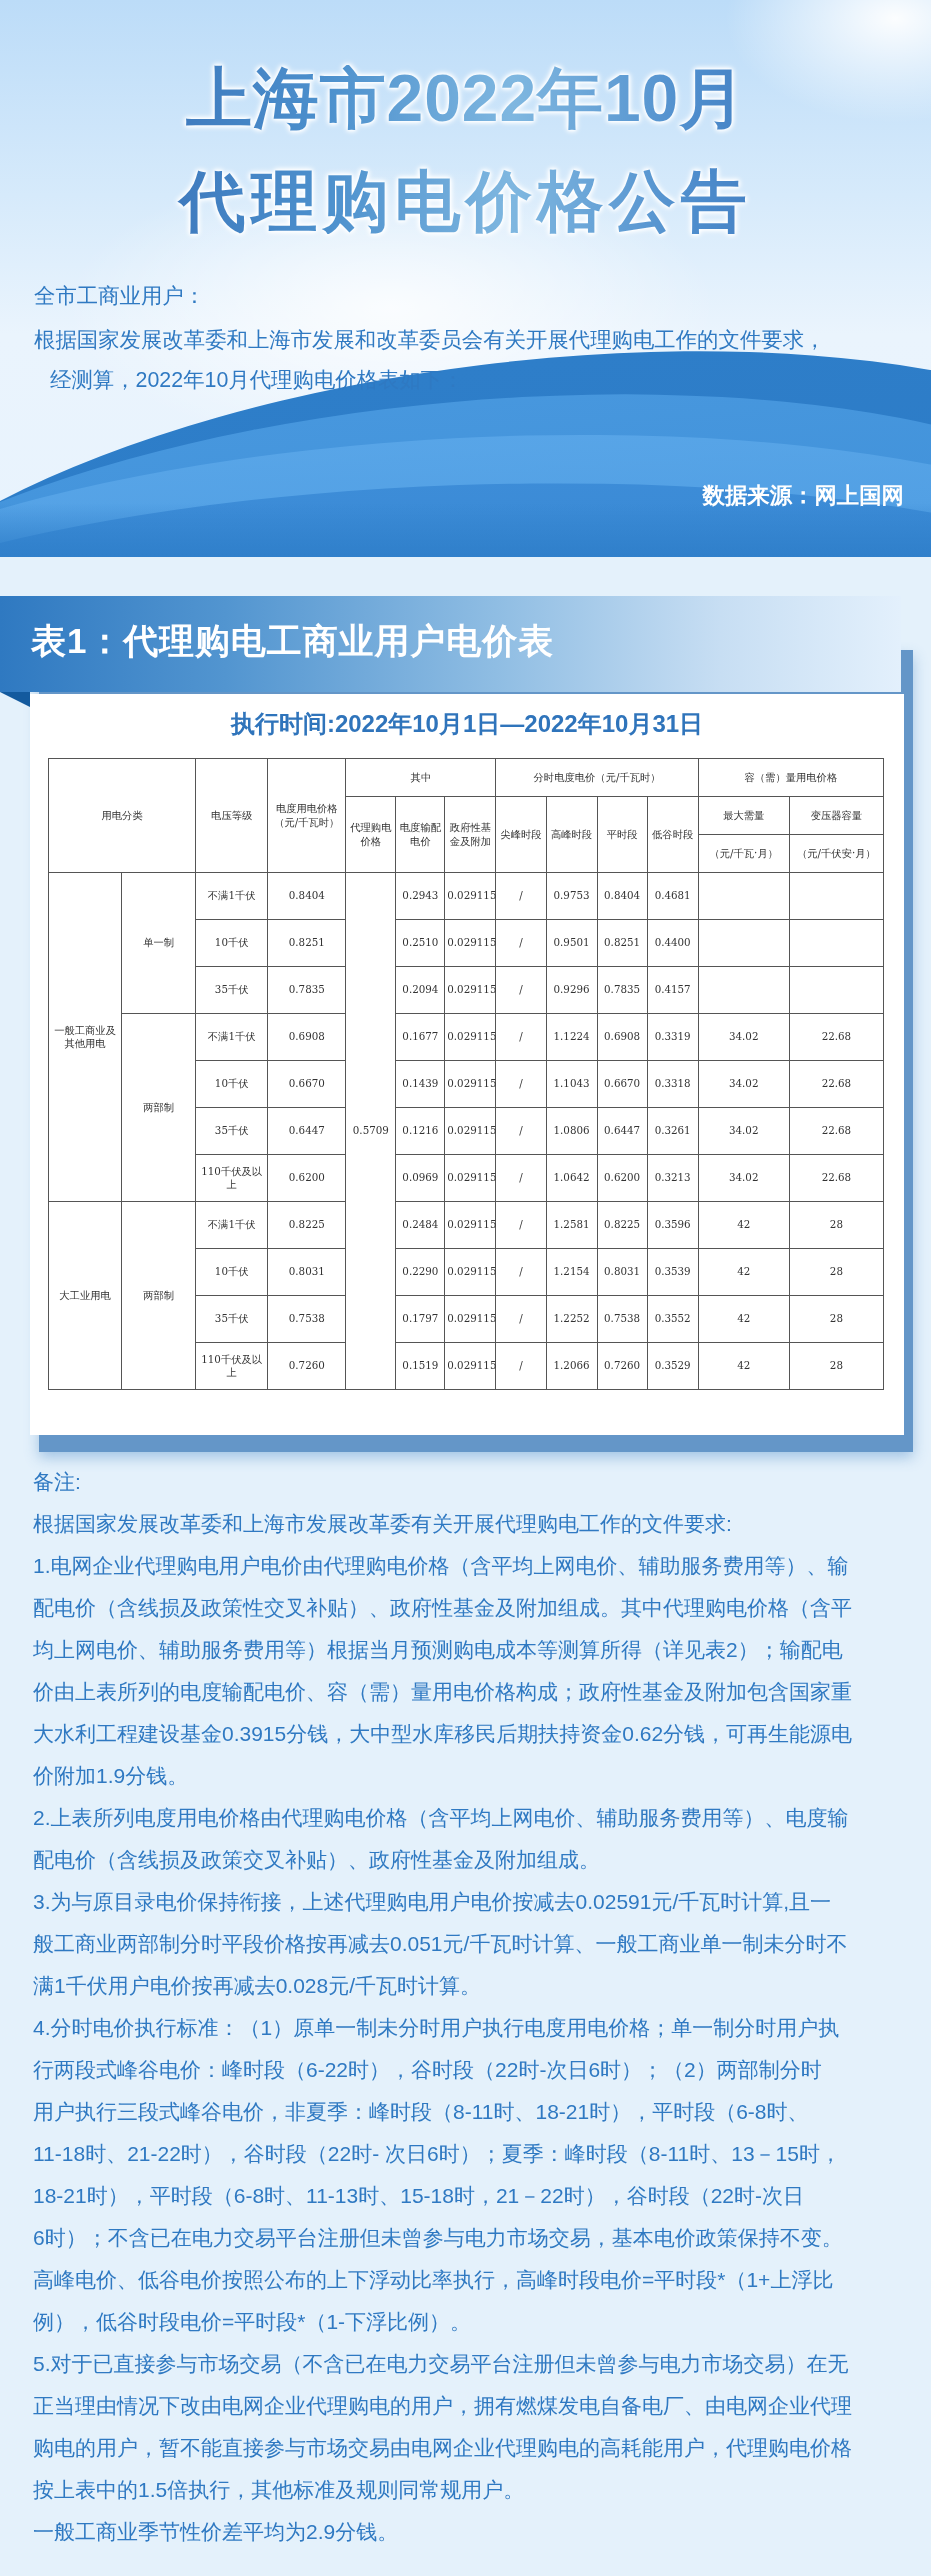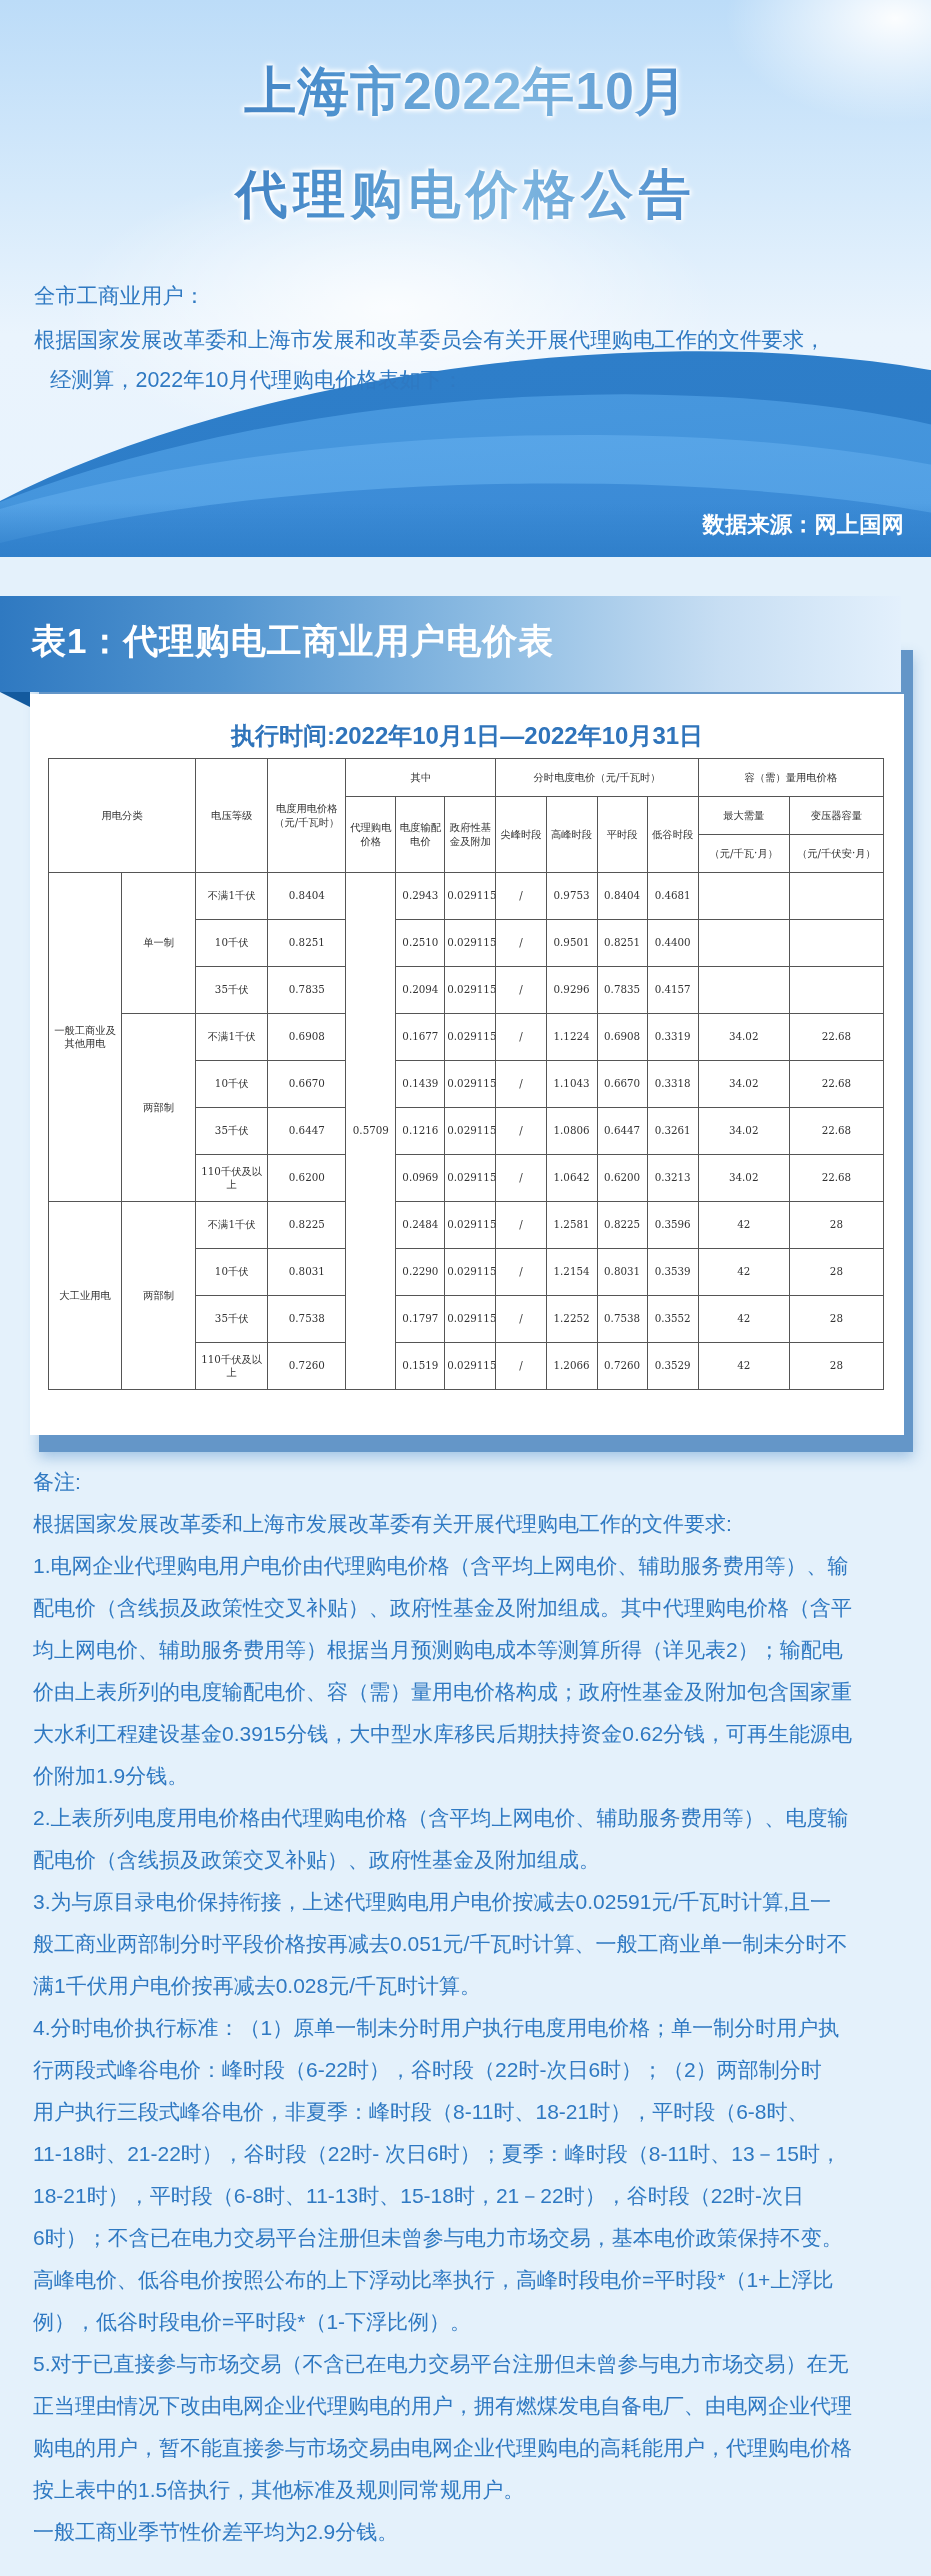--- a/index.html
+++ b/index.html
@@ -24,35 +24,35 @@
     position: absolute; left: -56px; width: 1118px; border-radius: 50%;
   }
   .wave.w1 { top: 363px; height: 522px; background: linear-gradient(180deg,#2e7ec9,#2a78c3); transform: rotate(-7deg); left: -186px; width: 1398px; }
   .wave.w2 { top: 401px; height: 485px; background: linear-gradient(180deg,#4a9ae0,#3588d4); transform: rotate(-5deg); left: -224px; width: 1398px; opacity: .9; }
   .wave.w3 { top: 438px; height: 447px; background: linear-gradient(180deg,#5eaaeb,#3d8ed8); transform: rotate(-3deg); left: -280px; width: 1491px; opacity: .75; }
   .wave.w4 { top: 485px; height: 391px; background: linear-gradient(180deg,#3a8ad6,#2c7bc6); transform: rotate(-2deg); left: -280px; width: 1491px; opacity: .9; }
   .hero-bottom { position:absolute; left:0; right:0; top:503px; height:56px; background: linear-gradient(180deg, rgba(46,124,200,0.0), #2f7fca); }
 
   .hero-title {
     position: absolute; left: 0; width: 932px; text-align: center;
-    font-weight: 700; font-size: 52px; letter-spacing: 0.9px;
+    font-weight: 700; font-size: 66px; letter-spacing: 0.9px;
     color: #3f80c4;
     background: linear-gradient(90deg, #2f62ad 0%, #4c90cd 35%, #7fb7e0 55%, #4d8ccc 75%, #2f62ad 100%);
     -webkit-background-clip: text; background-clip: text; -webkit-text-fill-color: transparent;
     filter: drop-shadow(0 0 0.9px #fff) drop-shadow(0 0 1.9px #fff) drop-shadow(0 0 2.8px #fff);
     line-height: 1;
   }
   .hero-title.l1 { top: 65px; }
   .hero-title.l2 { top: 168px; letter-spacing: 5.6px; }
 
   .intro { position: absolute; left: 34px; font-size: 21.4px; color: #2f79c2; line-height: 1; }
   .intro.p1 { top: 286px; }
   .intro.p2 { top: 330px; }
   .intro.p3 { top: 370px; margin-left: 16px; }
-  .source { position: absolute; right: 28px; top: 509px; font-size: 22.4px; color: #ffffff; font-weight: 700; }
+  .source { position: absolute; right: 28px; top: 480px; font-size: 22.4px; color: #ffffff; font-weight: 700; }
 
   
   .card-shadow {
     position: absolute; left: 39px; top: 650px; width: 874px; height: 802px;
     background: #6496c8;
     box-shadow: 0 5.6px 13px rgba(80,140,200,0.45);
   }
   .card {
     position: absolute; left: 30px; top: 694px; width: 874px; height: 741px;
     background: #ffffff;
@@ -61,21 +61,21 @@
     position: absolute; left: 0; top: 596px; width: 901px; height: 96px;
     background: linear-gradient(90deg, #2f79c1 0%, #5295d0 25%, #8fbde3 55%, #c7def3 80%, #e3f0fc 100%);
   }
   .banner-fold {
     position: absolute; left: 0; top: 692px; width: 0; height: 0;
     border-top: 15px solid #135a9e; border-left: 30px solid transparent;
   }
   .banner-title { position: absolute; left: 31px; top: 618px; font-size: 35px; font-weight: 700; color: #ffffff; letter-spacing: 0.9px; }
   .exec-time {
     position: absolute; left: 30px; width: 874px; top: 708px; text-align: center;
-    font-size: 24px; font-weight: 700; color: #2f74bb; margin-top: 12px;
+    font-size: 24px; font-weight: 700; color: #2f74bb;
   }
 
   table.price {
     position: absolute; left: 48px; top: 758px; width: 836px;
     border-collapse: collapse;
     font-family: "DejaVu Serif", "Liberation Serif", serif;
     font-size: 10.3px; color: #333;
     table-layout: fixed;
   }
   table.price td, table.price th {

